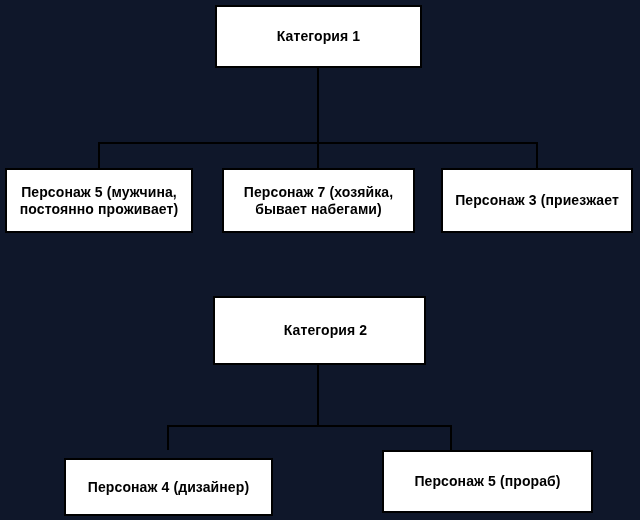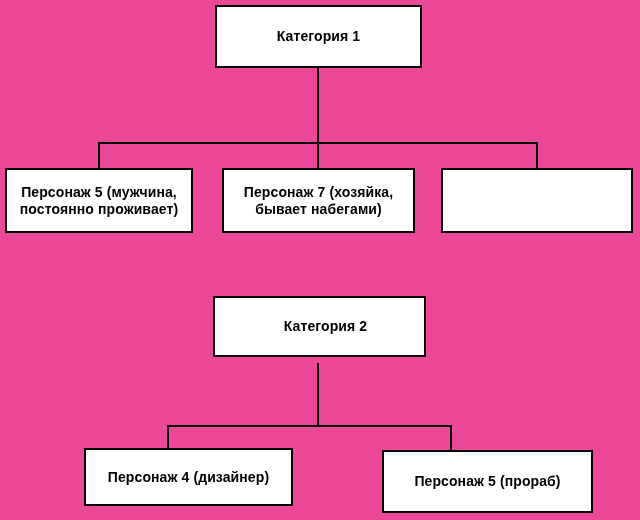--- a/index.html
+++ b/index.html
@@ -4,21 +4,21 @@
 <style>
   html, body {
     margin: 0;
     padding: 0;
     background: #ffffff;
   }
   .canvas {
     position: relative;
     width: 640px;
     height: 520px;
-    background: #ec4899;
+    background: #0f172a;
     font-family: "Liberation Sans", "DejaVu Sans", sans-serif;
     overflow: hidden;
   }
   .connector-layer {
     position: absolute;
     left: 0;
     top: 0;
     width: 640px;
     height: 520px;
   }
@@ -37,22 +37,22 @@
     line-height: 17px;
     color: #000000;
     letter-spacing: 0.1px;
   }
   
   .node-cat1   { left: 215px; top: 5px;   width: 207px; height: 63px; }
   .node-pers1  { left: 5px;   top: 168px; width: 188px; height: 65px; }
   .node-pers2  { left: 222px; top: 168px; width: 193px; height: 65px; }
   .node-pers3  { left: 441px; top: 168px; width: 192px; height: 65px; }
   
-  .node-cat2   { left: 213px; top: 296px; width: 213px; height: 61px; padding-left: 12px; }
-  .node-pers4  { left: 64px;  top: 448px; width: 209px; height: 58px; margin-left: 20px; }
+  .node-cat2   { left: 213px; top: 296px; width: 213px; height: 69px; padding-left: 12px; }
+  .node-pers4  { left: 64px;  top: 458px; width: 209px; height: 58px; }
   .node-pers5  { left: 346px; top: 450px; width: 211px; height: 63px; margin-left: 36px; }
 </style>
 </head>
 <body>
 
 <div class="canvas">
 
   <svg class="connector-layer" viewBox="0 0 640 520" xmlns="http://www.w3.org/2000/svg">
 
     <line x1="318" y1="68" x2="318" y2="144" stroke="#000000" stroke-width="2"></line>
@@ -75,20 +75,21 @@
     <span>Персонаж 5 (мужчина,</span>
     <span>постоянно проживает)</span>
   </div>
 
   <div class="node node-pers2">
     <span>Персонаж 7 (хозяйка,</span>
     <span>бывает набегами)</span>
   </div>
 
   <div class="node node-pers3">
+    <span>Персонаж 3 (приезжает</span>
   </div>
 
   <div class="node node-cat2">
     <span>Категория 2</span>
   </div>
 
   <div class="node node-pers4">
     <span>Персонаж 4 (дизайнер)</span>
   </div>
 

